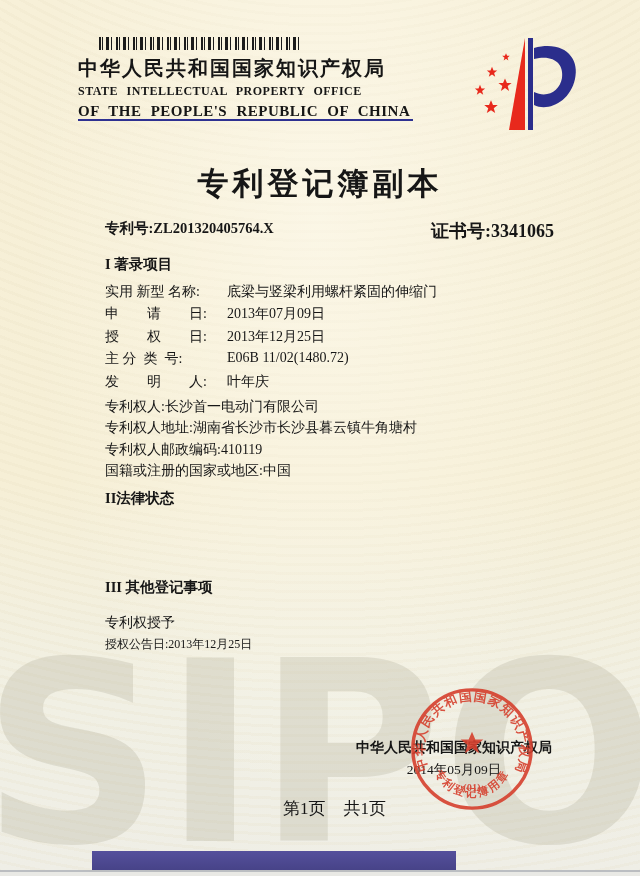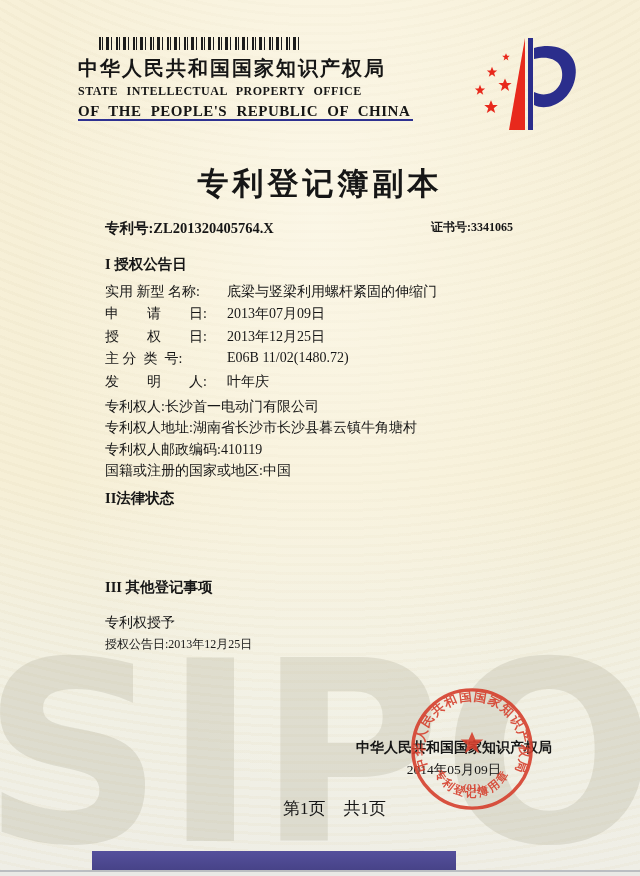--- a/index.html
+++ b/index.html
@@ -19,21 +19,21 @@
     background:repeating-linear-gradient(90deg,#1c1c1c 0 2px,transparent 2px 3px,#1c1c1c 3px 4px,transparent 4px 7px,#1c1c1c 7px 10px,transparent 10px 12px,#1c1c1c 12px 13px,transparent 13px 17px);}
   .office-cn{left:78px;top:55px;font-size:20px;font-weight:bold;letter-spacing:2px;white-space:nowrap;}
   .office-en1{left:78px;top:84px;font-size:12px;font-weight:bold;letter-spacing:.5px;word-spacing:5px;white-space:nowrap;}
   .office-en2{left:78px;top:103px;font-size:15px;font-weight:bold;letter-spacing:.5px;word-spacing:5px;white-space:nowrap;}
   .head-rule{left:78px;top:119px;width:335px;height:2px;background:#2e3191;}
   .logo{left:468px;top:32px;width:116px;height:110px;}
   
   .doc-title{left:0;top:163px;width:640px;text-align:center;font-size:31px;font-weight:bold;letter-spacing:4px;}
   
   .patent-no{left:105px;top:219px;font-size:14.5px;font-weight:bold;white-space:nowrap;}
-  .cert-no{left:431px;top:219px;font-size:12px;font-weight:bold;white-space:nowrap;}
+  .cert-no{left:431px;top:219px;font-size:18px;font-weight:bold;white-space:nowrap;}
   
   .sec-heading{font-size:14.5px;font-weight:bold;white-space:nowrap;}
   .s1-head{left:105px;top:255px;}
   .fields{left:105px;top:283px;width:440px;}
   .frow{display:flex;height:22.4px;align-items:flex-start;font-size:14px;}
   .frow .lb{width:122px;flex:0 0 122px;white-space:pre;}
   .frow .val{white-space:nowrap;}
   .owner{left:105px;top:396px;width:460px;font-size:14px;line-height:21.4px;}
   .owner div{white-space:nowrap;}
   .s2-head{left:105px;top:489px;}
@@ -82,21 +82,21 @@
       <use href="#star" transform="translate(12,58) scale(0.52)"></use>
       <use href="#star" transform="translate(23,75) scale(0.68)"></use>
     </g>
   </svg>
 
   <div class="abs doc-title">专利登记簿副本</div>
 
   <div class="abs patent-no"><span>专利号:</span><span>ZL201320405764.X</span></div>
   <div class="abs cert-no"><span>证书号:</span><span>3341065</span></div>
 
-  <div class="abs sec-heading s1-head">I 授权公告日</div>
+  <div class="abs sec-heading s1-head">I 著录项目</div>
   <div class="abs fields">
     <div class="frow">
         <span class="lb">实用 新型 名称:</span>
         <span class="val">底梁与竖梁利用螺杆紧固的伸缩门</span>
       </div>
     <div class="frow">
         <span class="lb">申　　请　　日:</span>
         <span class="val">2013年07月09日</span>
       </div>
     <div class="frow">

